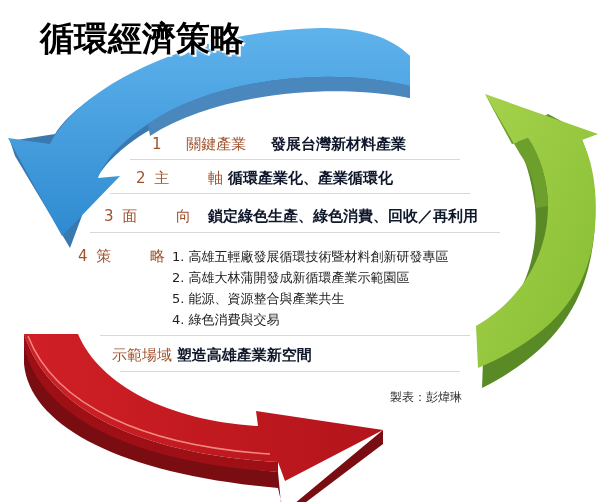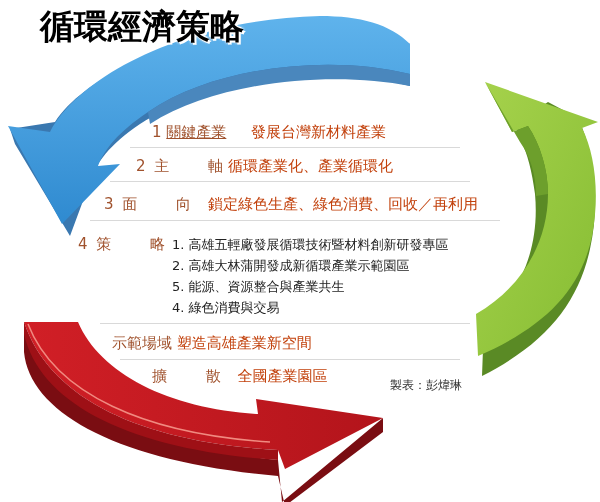--- a/index.html
+++ b/index.html
@@ -1,29 +1,29 @@
 <!DOCTYPE html>
 <html><head>
   <meta charset="utf-8">
   <style>
     html, body { margin: 0; padding: 0; background: #ffffff; }
     body { width: 600px; height: 502px; position: relative; overflow: hidden;
            font-family: "DejaVu Sans", "Liberation Sans", sans-serif; }
-    .canvas { position: absolute; left: 0; top: 4px; width: 600px; height: 450px; }
+    .canvas { position: absolute; left: 0; top: 16px; width: 600px; height: 450px; }
     .arrows { position: absolute; left: 0; top: 0; width: 600px; height: 502px; }
     .title {
       position: absolute; left: 40px; top: 2px;
       font-size: 34px; font-weight: bold; color: #000;
       letter-spacing: 0px; line-height: 40px;
       font-family: "DejaVu Sans", sans-serif;
       text-shadow: 0 0 3px #fff, 0 0 3px #fff, 2px 2px 0 #fff, -2px -2px 0 #fff;
     }
     .row { position: absolute; font-size: 15px; line-height: 20px; white-space: nowrap; }
     .label { color: #a0522d; }
-    .val { color: #c2410c; }
+    .val { color: #0f172a; font-weight: bold; }
     .divider { position: absolute; height: 1px; background: #d9d9d9; }
     .credit { position: absolute; left: 378px; top: 373px; font-size: 12px; color: #333; margin-left: 12px; }
     .strat-list { position: absolute; left: 172px; top: 230px; font-size: 13px; line-height: 21px; color: #222; }
     .strat-item { display: block; white-space: nowrap; }
   </style>
 </head>
 <body>
 
 <div class="canvas">
 
@@ -67,21 +67,21 @@
       <path d="M24,318 L78,318 C100,370 170,405 258,410 L256,395 L383,414 L285,465 L278,446 C140,438 50,395 24,318 Z" fill="url(#redTop)"></path>
       <path d="M24,318 C50,395 140,438 278,446 L278,456 C130,446 40,400 24,330 Z" fill="#9e1016"></path>
       <path d="M28,320 C55,390 145,430 270,438" stroke="#f08a80" stroke-width="1.5" fill="none"></path>
     </g>
   </svg>
 
   <div class="title">循環經濟策略</div>
 
   <div class="row" style="left:152px; top:118px;">
     <span class="label">1</span>
-    <span class="label" style="margin-left:0;text-decoration:underline;">關鍵產業</span>
+    <span class="label" style="margin-left:20px;">關鍵產業</span>
     <span class="val" style="margin-left:20px;">發展台灣新材料產業</span>
   </div>
   <div class="divider" style="left:130px; top:143px; width:330px;"></div>
 
   <div class="row" style="left:136px; top:152px;">
     <span class="label">2</span>
     <span class="label" style="margin-left:4px;">主</span>
     <span class="label" style="margin-left:34px;">軸</span>
     <span class="val" style="">循環產業化、產業循環化</span>
   </div>
@@ -107,20 +107,15 @@
     <span class="strat-item">4. 綠色消費與交易</span>
   </div>
   <div class="divider" style="left:100px; top:319px; width:370px;"></div>
 
   <div class="row" style="left:112px; top:329px;">
     <span class="label">示範場域</span>
     <span class="val" style="">塑造高雄產業新空間</span>
   </div>
   <div class="divider" style="left:120px; top:355px; width:340px;"></div>
 
-  <div class="row" style="left:152px; top:362px;">
-    <span class="label">擴</span>
-    <span class="label" style="margin-left:34px;">散</span>
-    <span class="val" style="margin-left:12px;">全國產業園區</span>
-  </div>
 
   <div class="credit">製表：彭煒琳</div>
 </div>
 
 </body></html>

